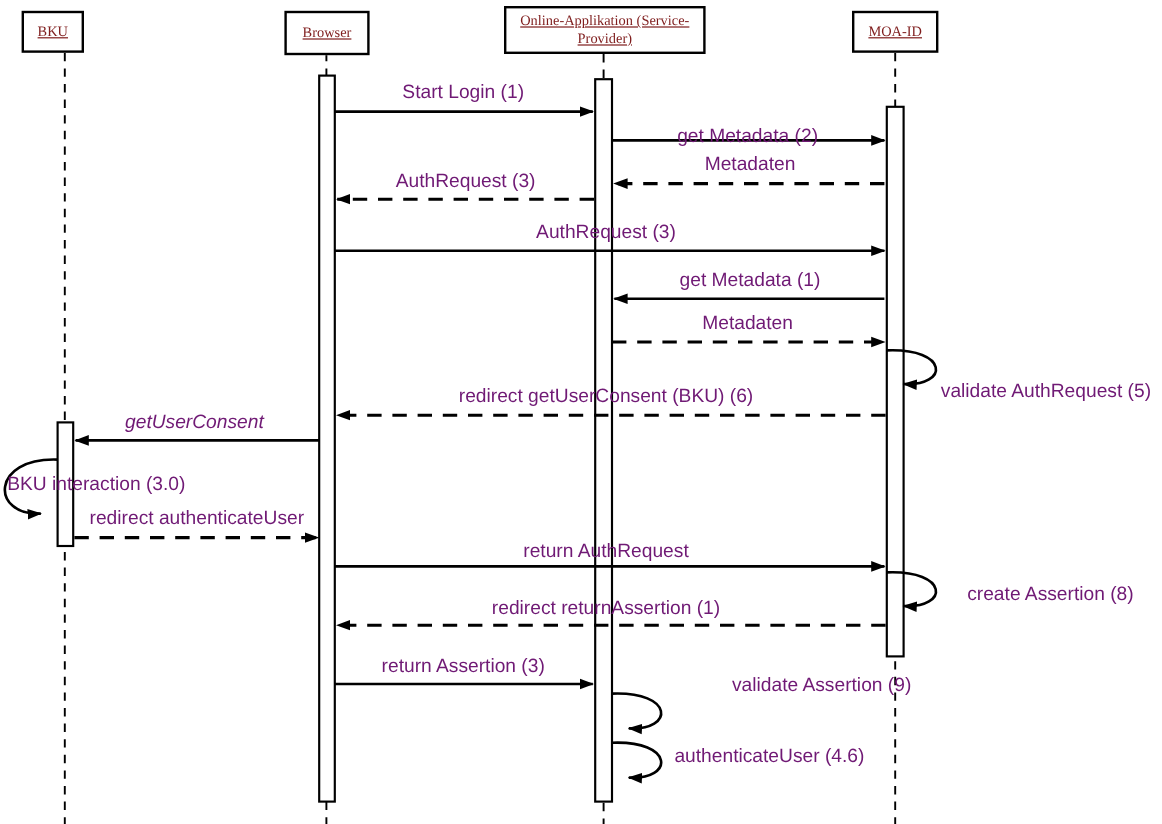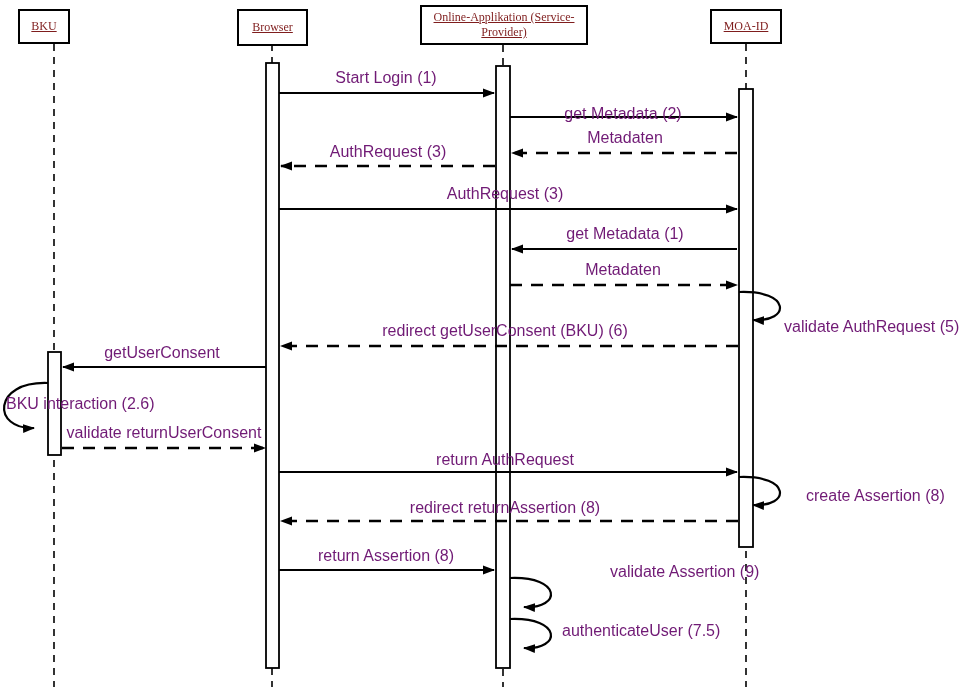--- a/index.html
+++ b/index.html
@@ -128,24 +128,24 @@
   <div id="message-labels">
       <div class="msg-label center" style="left: 386px; top: 70px;">Start Login (1)</div>
       <div class="msg-label center" style="left: 623px; top: 106px;">get Metadata (2)</div>
       <div class="msg-label center" style="left: 625px; top: 130px;">Metadaten</div>
       <div class="msg-label center" style="left: 388px; top: 144px;">AuthRequest (3)</div>
       <div class="msg-label center" style="left: 505px; top: 186px;">AuthRequest (3)</div>
       <div class="msg-label center" style="left: 625px; top: 226px;">get Metadata (1)</div>
       <div class="msg-label center" style="left: 623px; top: 262px;">Metadaten</div>
       <div class="msg-label left" style="left: 784px; top: 302px; margin-top: 17px;">validate AuthRequest (5)</div>
       <div class="msg-label center" style="left: 505px; top: 323px; text-align: center;">redirect getUserConsent (BKU) (6)</div>
-      <div class="msg-label center" style="left: 162px; top: 345px;">getUserConsent</div>
-      <div class="msg-label left" style="left: 6px; top: 396px;">BKU interaction (2.6)</div>
-      <div class="msg-label center" style="left: 164px; top: 425px;">validate returnUserConsent</div>
+      <div class="msg-label center" style="left: 162px; top: 345px; font-style: italic;">getUserConsent</div>
+      <div class="msg-label left" style="left: 6px; top: 396px;">BKU interaction (3.0)</div>
+      <div class="msg-label center" style="left: 164px; top: 425px;">redirect authenticateUser</div>
       <div class="msg-label center" style="left: 505px; top: 452px;">return AuthRequest</div>
       <div class="msg-label left" style="left: 806px; top: 488px;">create Assertion (8)</div>
-      <div class="msg-label center" style="left: 505px; top: 500px;">redirect returnAssertion (8)</div>
-      <div class="msg-label center" style="left: 386px; top: 548px;">return Assertion (8)</div>
+      <div class="msg-label center" style="left: 505px; top: 500px;">redirect returnAssertion (1)</div>
+      <div class="msg-label center" style="left: 386px; top: 548px;">return Assertion (3)</div>
       <div class="msg-label left" style="left: 562px; top: 564px; margin-left: 48px;">validate Assertion (9)</div>
-      <div class="msg-label left" style="left: 562px; top: 623px;">authenticateUser (7.5)</div>
+      <div class="msg-label left" style="left: 562px; top: 623px;">authenticateUser (4.6)</div>
     </div>
 
 </div>
 
 </body></html>

